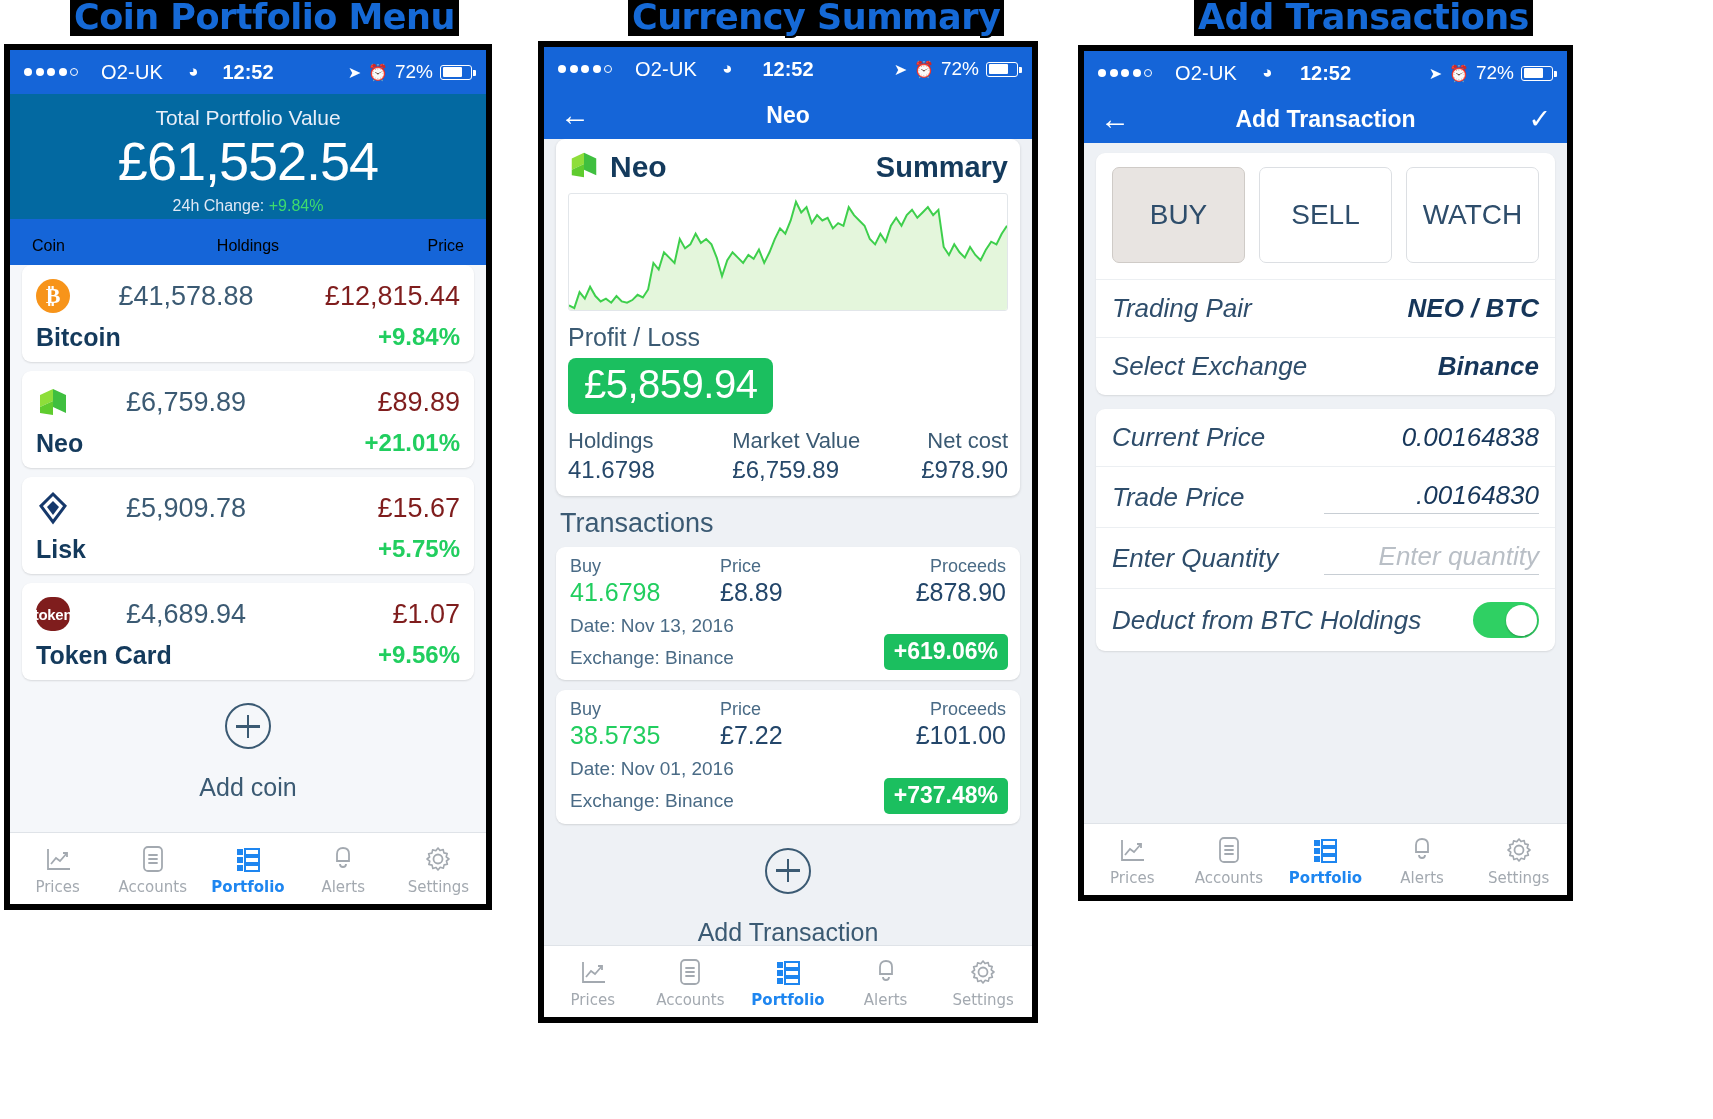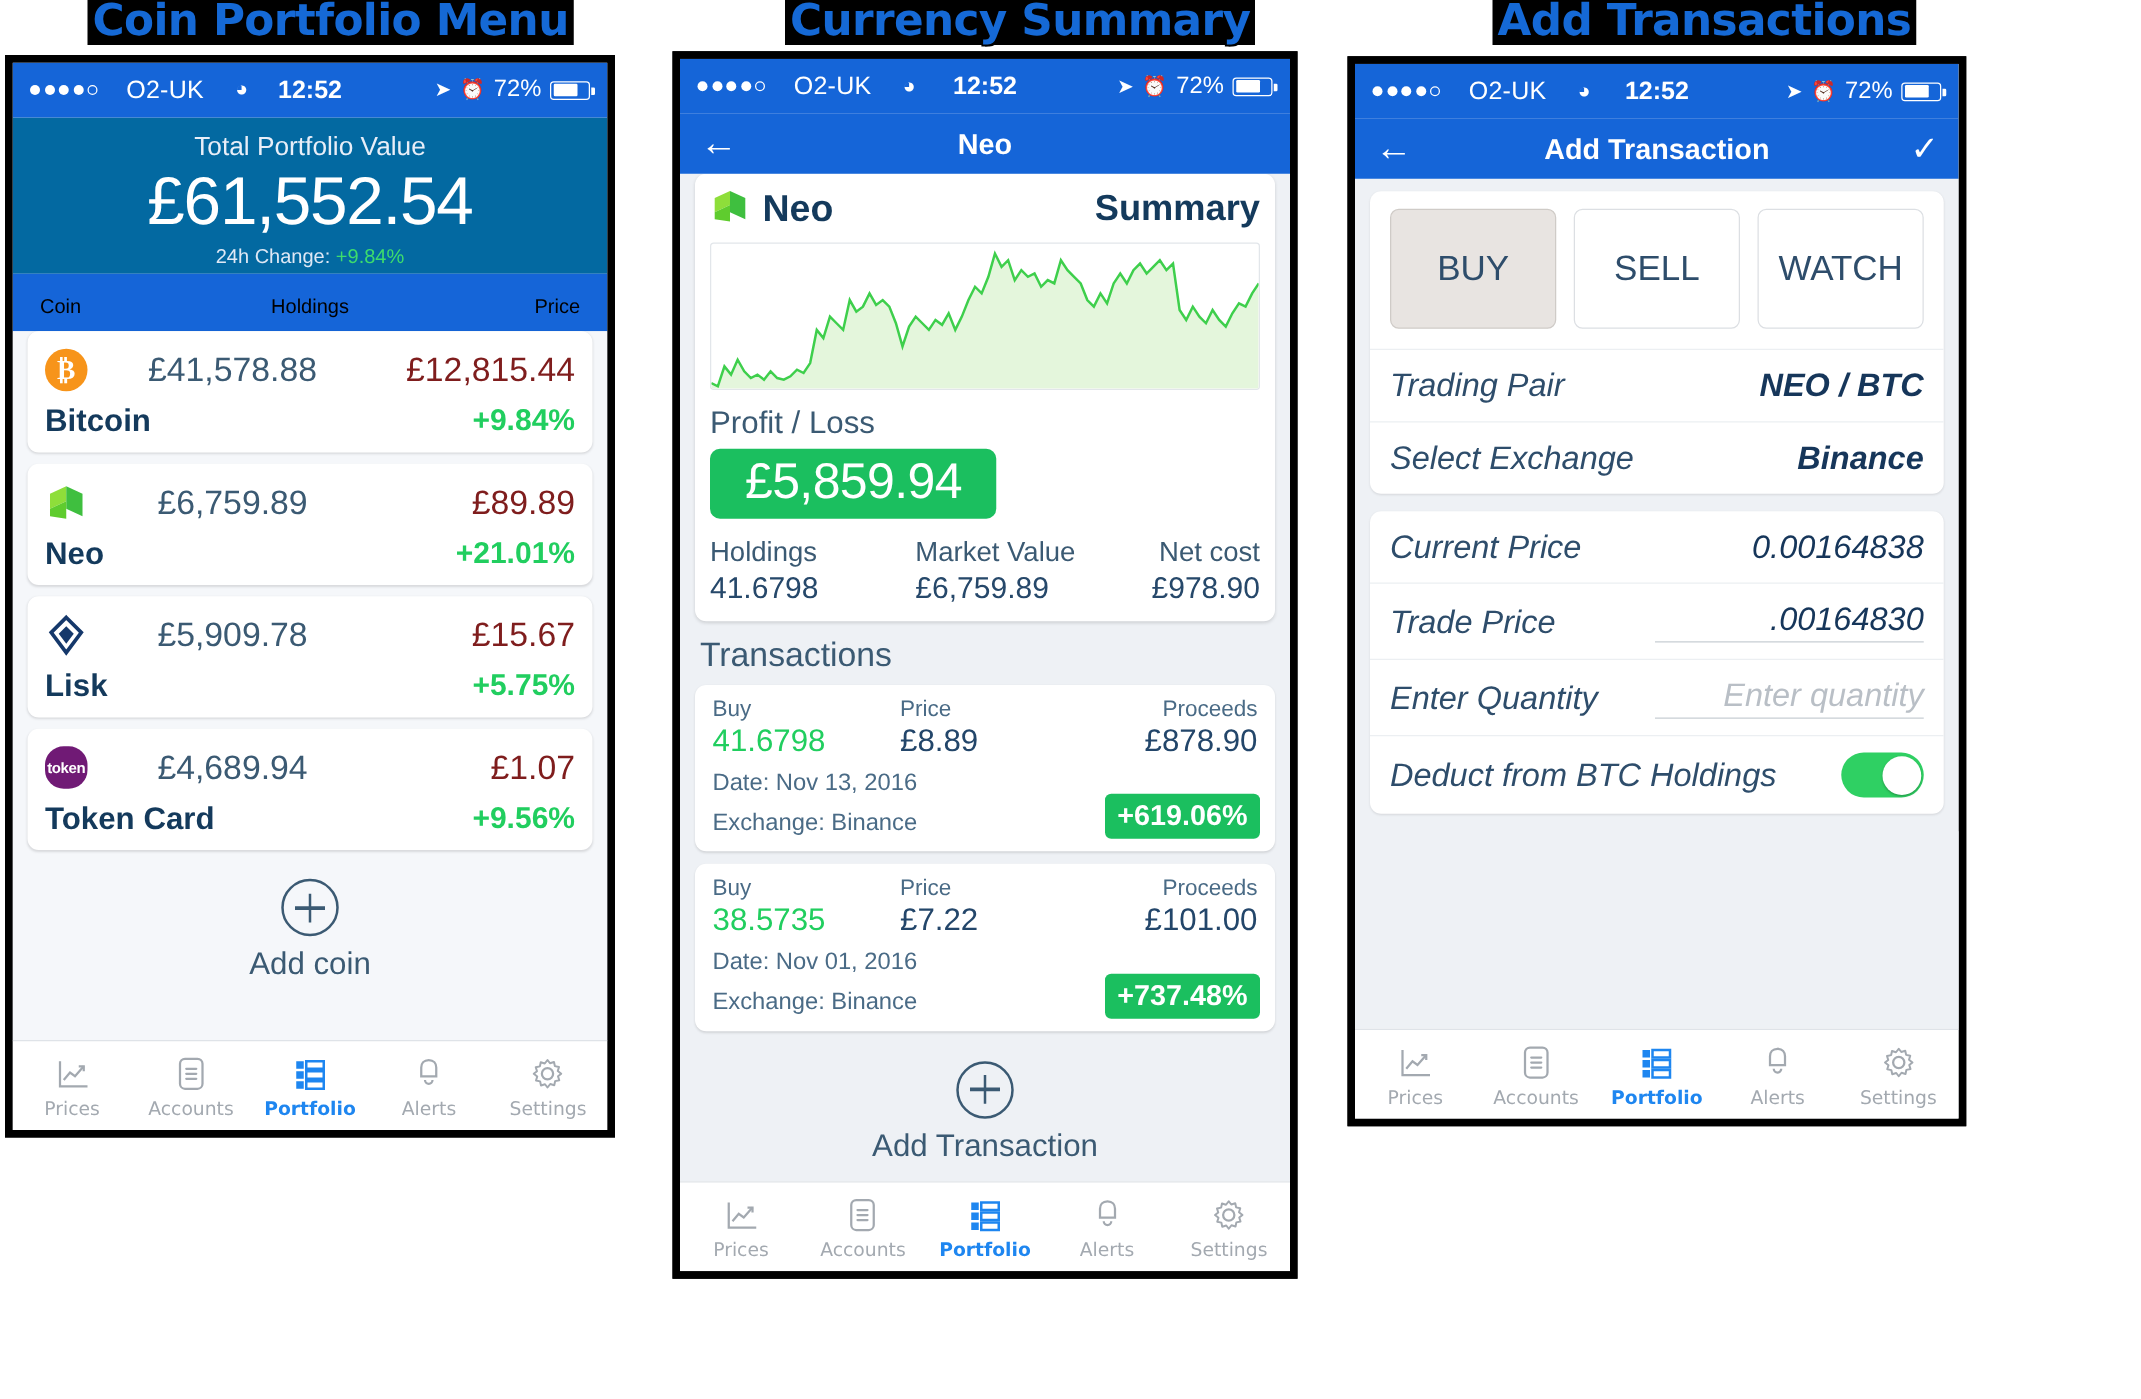--- a/index.html
+++ b/index.html
@@ -124,33 +124,33 @@
   }
   .coin-row1 { display: flex; align-items: center; height: 46px; }
   .coin-row2 { display: flex; align-items: center; height: 36px; }
   .coin-icon { width: 34px; height: 34px; flex: none; }
   .coin-holdings { flex: 1; text-align: center; font-size: 27px; color: #3b5a73; font-weight: 300; padding-right: 8px; }
   .coin-price { flex: 0 0 auto; min-width: 150px; text-align: right; font-size: 27px; color: #7f1d1d; font-weight: 300; }
   .coin-name { font-size: 25px; font-weight: bold; color: #143a5c; }
   .coin-pct { margin-left: auto; font-size: 24px; font-weight: bold; color: #21ce5f; }
 
   .btc-icon { border-radius: 50%; background: #f7941a; color: #fff; display: flex; align-items: center; justify-content: center; font-size: 22px; font-weight: bold; font-family: "Liberation Serif", serif; }
-  .tok-icon { background: #701a75; color: #fff; font-size: 12px; font-weight: bold; display: flex; align-items: center; justify-content: center; letter-spacing: -0.3px; border-radius: 15px; }
+  .tok-icon { background: #7f1d1d; color: #fff; font-size: 15px; font-weight: bold; display: flex; align-items: center; justify-content: center; letter-spacing: -0.3px; border-radius: 15px; }
 
   .addrow { text-align: center; padding: 14px 0 18px; flex: 1; background: #f5f7fa; }
   .plus-circle {
     width: 46px; height: 46px; border-radius: 50%; border: 2.5px solid #3b5a73;
     margin: 0 auto; position: relative;
   }
   .plus-circle::before, .plus-circle::after {
     content: ""; position: absolute; background: #3b5a73;
   }
   .plus-circle::before { left: 50%; top: 22%; width: 2.5px; height: 56%; margin-left: -1.25px; }
   .plus-circle::after  { top: 50%; left: 22%; height: 2.5px; width: 56%; margin-top: -1.25px; }
-  .addlabel { margin-top: 8px; font-size: 25px; color: #3b5a73; font-weight: 300; }
+  .addlabel { margin-top: 24px; font-size: 25px; color: #3b5a73; font-weight: 300; }
 
   
   .tabbar {
     background: #fff; border-top: 1px solid #dfe3e8;
     display: flex; flex: none; height: 72px; align-items: center;
   }
   .tab { flex: 1; text-align: center; color: #a3a9b0; }
   .tab .glyph { height: 34px; display: flex; align-items: center; justify-content: center; }
   .tab .tlabel { font-size: 15px; margin-top: 2px; font-family: "DejaVu Sans", sans-serif; }
   .tab.active, .tab.active .tlabel { color: #1e86f0; font-weight: bold; }
@@ -163,21 +163,21 @@
   }
   .sum-head { display: flex; align-items: center; margin-bottom: 8px; }
   .sum-coin { font-size: 30px; font-weight: bold; color: #143a5c; margin-left: 10px; }
   .sum-word { margin-left: auto; font-size: 29px; font-weight: bold; color: #143a5c; }
   .chartbox { border: 1px solid #e2e6ea; border-radius: 3px; overflow: hidden; height: 118px; background: #fff; }
   .chartbox svg { display: block; width: 100%; height: 100%; }
 
   .pl-label { font-size: 25px; color: #3b5a73; font-weight: 300; margin: 12px 0 6px; }
   .pl-badge {
     background: #1bbf5f; color: #fff; border-radius: 8px;
-    display: inline-block; padding: 4px 28px 7px;
+    display: inline-block; padding: 4px 16px 7px;
     font-size: 40px; font-weight: 300; letter-spacing: -0.5px;
   }
   .stats { display: flex; margin-top: 14px; }
   .stat { flex: 1; }
   .stat:nth-child(2) { flex: 1.15; }
   .stat:last-child { flex: 0 0 auto; text-align: right; }
   .stat .k { font-size: 22px; color: #3b5a73; font-weight: 300; }
   .stat .v { font-size: 24px; color: #26486a; font-weight: 400; margin-top: 2px; }
 
   .tx-title { font-size: 27px; color: #3b5a73; font-weight: 300; padding: 12px 16px 8px; flex: none; }

